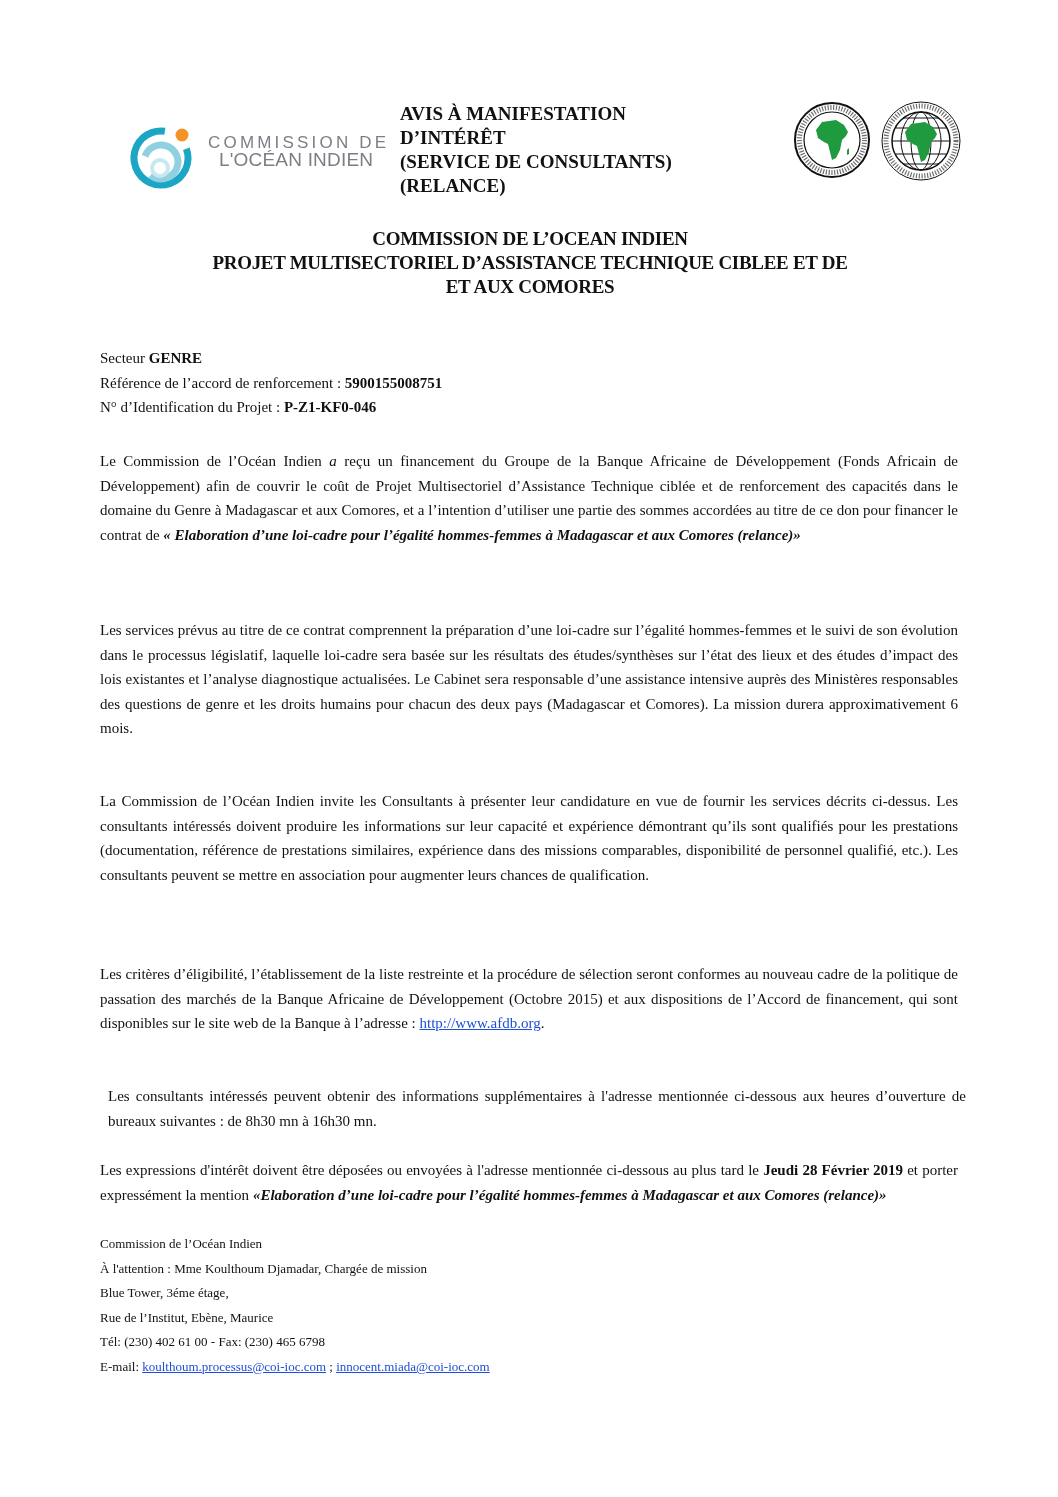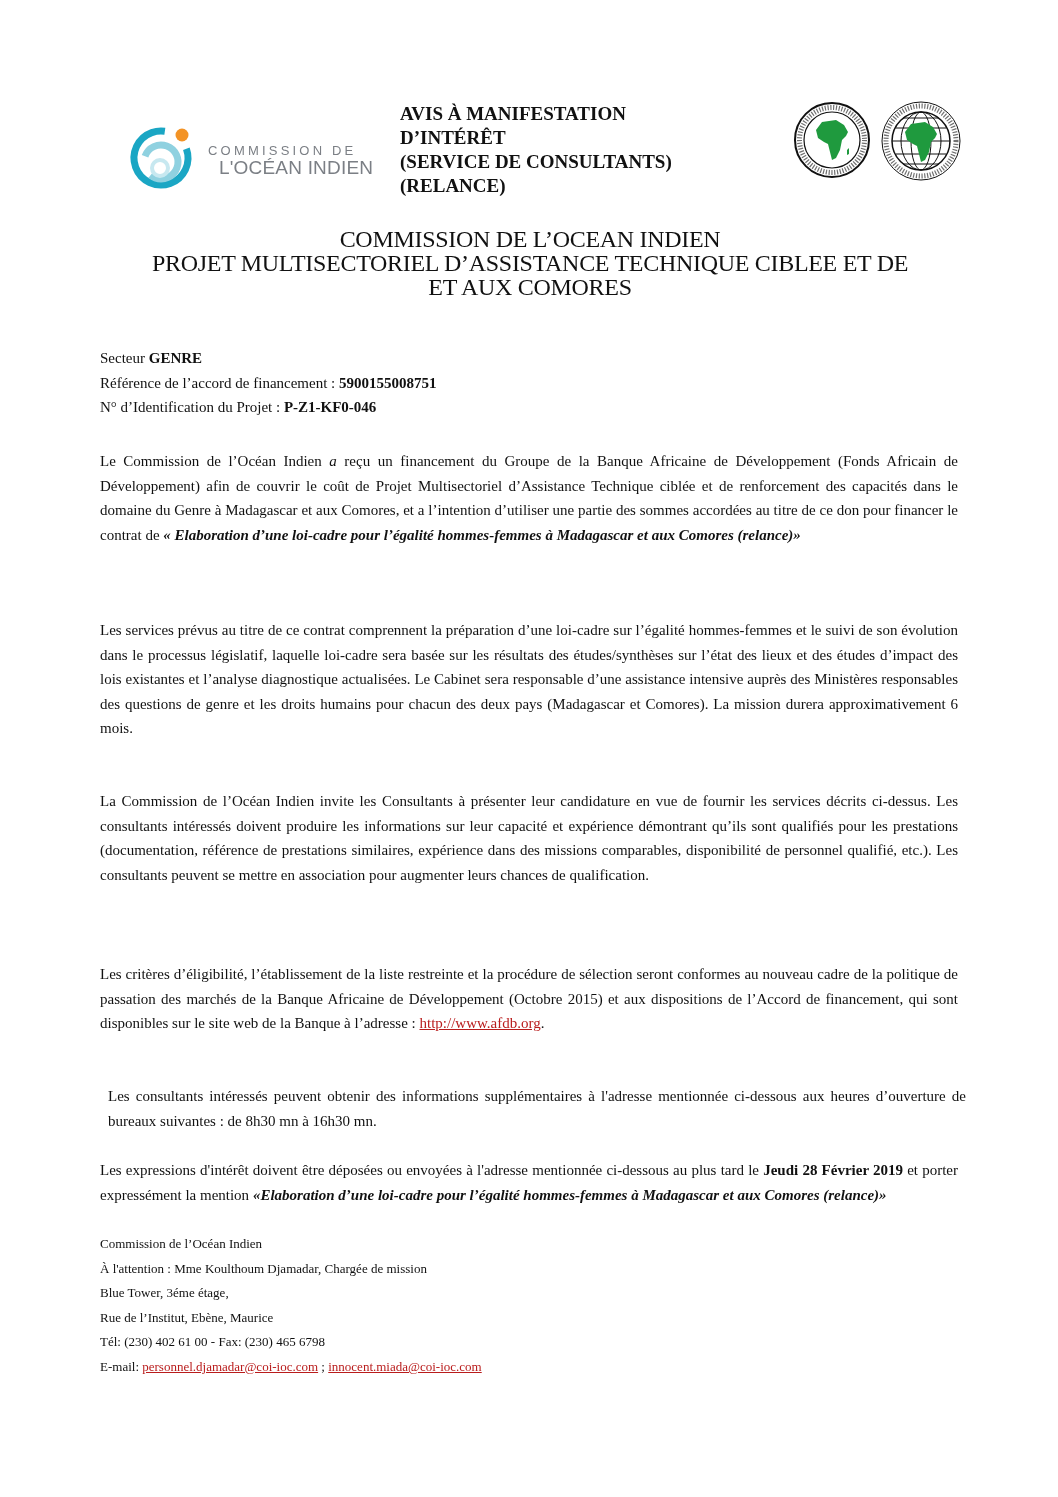--- a/index.html
+++ b/index.html
@@ -3,47 +3,47 @@
 <meta charset="utf-8">
 <style>
   html, body { margin: 0; padding: 0; background: #ffffff; }
   body { width: 1058px; height: 1497px; position: relative; overflow: hidden;
          font-family: "Liberation Serif", "DejaVu Serif", serif; color: #111; }
   .page { position: absolute; left: 0; top: 0; width: 1058px; height: 1497px; }
 
   .logo-coi { position: absolute; left: 128px; top: 122px; width: 215px; height: 60px; }
   .logo-coi svg { position: absolute; left: 0; top: 0; }
   .coi-text { position: absolute; left: 80px; top: 14px; color: #7b7f85; font-family: "Liberation Sans", "DejaVu Sans", sans-serif; }
-  .coi-line1 { font-size: 13px; letter-spacing: 3.2px; line-height: 13px; white-space: nowrap; margin-top: 8px; }
+  .coi-line1 { font-size: 17px; letter-spacing: 3.2px; line-height: 13px; white-space: nowrap; }
   .coi-line2 { font-size: 19px; line-height: 22px; letter-spacing: 0.2px; white-space: nowrap; margin-left: 11px; }
 
   .logo-afdb { position: absolute; left: 792px; top: 100px; width: 175px; height: 85px; }
   .logo-afdb svg { position: absolute; top: 0; }
 
   .title-block { position: absolute; left: 400px; top: 102px; width: 300px; text-align: left;
                  font-weight: bold; font-size: 19px; line-height: 24px; }
   .subtitle-block { position: absolute; left: 90px; top: 227px; width: 880px; text-align: center;
-                    font-weight: normal; font-size: 24px; line-height: 24px; letter-spacing: -0.3px; }
+                    font-weight: bold; font-size: 19px; line-height: 24px; letter-spacing: -0.3px; }
 
   .body-text { position: absolute; left: 100px; width: 858px; font-size: 15px; line-height: 24.6px; text-align: justify; }
   .body-text p { margin: 0; }
   .ref-block { top: 346px; text-align: left; }
   .p1 { top: 449px; }
   .p2 { top: 618px; }
   .p3 { top: 789px; }
   .p4 { top: 962px; }
   .p5 { top: 1084px; margin-left: 8px; }
   .p6 { top: 1158px; }
   .contact { position: absolute; left: 100px; top: 1232px; font-size: 13px; line-height: 24.6px; }
   .contact div { white-space: nowrap; }
 
   b { font-weight: bold; }
   .bi { font-weight: bold; font-style: italic; }
   .it { font-style: italic; }
-  a { color: #b91c1c; text-decoration: underline; }
+  a { color: #1d4ed8; text-decoration: underline; }
 </style>
 </head>
 <body>
 
 <div class="page">
 
   <div class="logo-coi">
     <svg width="70" height="70" viewBox="0 0 70 70">
       <circle cx="33" cy="36" r="27" fill="none" stroke="#1aa6c4" stroke-width="7" stroke-dasharray="140 30" transform="rotate(-20 33 36)"></circle>
       <circle cx="33" cy="40" r="17" fill="none" stroke="#8fd1e0" stroke-width="7" stroke-dasharray="85 25" transform="rotate(200 33 40)"></circle>
@@ -87,21 +87,21 @@
   </div>
 
   <div class="subtitle-block">
     <div>COMMISSION DE L’OCEAN INDIEN</div>
     <div>PROJET MULTISECTORIEL D’ASSISTANCE TECHNIQUE CIBLEE ET DE</div>
     <div>ET AUX COMORES</div>
   </div>
 
   <div class="body-text ref-block">
     <div><span>Secteur </span><b>GENRE</b></div>
-    <div><span>Référence de l’accord de financement : </span><b>5900155008751</b></div>
+    <div><span>Référence de l’accord de renforcement : </span><b>5900155008751</b></div>
     <div><span>N° d’Identification du Projet : </span><b>P-Z1-KF0-046</b></div>
   </div>
 
   <div class="body-text p1">
     <p><span>Le Commission de l’Océan Indien </span><span class="it">a</span><span> reçu un financement du Groupe de la Banque Africaine de Développement (Fonds Africain de Développement) afin de couvrir le coût de Projet Multisectoriel d’Assistance Technique ciblée et de renforcement des capacités dans le domaine du Genre à Madagascar et aux Comores, et a l’intention d’utiliser une partie des sommes accordées au titre de ce don pour financer le contrat de </span><span class="bi">« Elaboration d’une loi-cadre pour l’égalité hommes-femmes à Madagascar et aux Comores (relance)»</span></p>
   </div>
 
   <div class="body-text p2">
     <p>Les services prévus au titre de ce contrat comprennent la préparation d’une loi-cadre sur l’égalité hommes-femmes et le suivi de son évolution dans le processus législatif, laquelle loi-cadre sera basée sur les résultats des études/synthèses sur l’état des lieux et des études d’impact des lois existantes et l’analyse diagnostique actualisées. Le Cabinet sera responsable d’une assistance intensive auprès des Ministères responsables des questions de genre et les droits humains pour chacun des deux pays (Madagascar et Comores). La mission durera approximativement 6 mois.</p>
   </div>
@@ -121,16 +121,16 @@
   <div class="body-text p6">
     <p><span>Les expressions d'intérêt doivent être déposées ou envoyées à l'adresse mentionnée ci-dessous au plus tard le </span><b>Jeudi 28 Février 2019</b><span> et porter expressément la mention </span><span class="bi">«Elaboration d’une loi-cadre pour l’égalité hommes-femmes à Madagascar et aux Comores (relance)»</span></p>
   </div>
 
   <div class="contact">
     <div>Commission de l’Océan Indien</div>
     <div>À l'attention : Mme Koulthoum Djamadar, Chargée de mission</div>
     <div>Blue Tower, 3éme étage,</div>
     <div>Rue de l’Institut, Ebène, Maurice</div>
     <div>Tél: (230) 402 61 00 - Fax: (230) 465 6798</div>
-    <div><span>E-mail: </span><a href="#">personnel.djamadar@coi-ioc.com</a><span> ; </span><a href="#">innocent.miada@coi-ioc.com</a></div>
+    <div><span>E-mail: </span><a href="#">koulthoum.processus@coi-ioc.com</a><span> ; </span><a href="#">innocent.miada@coi-ioc.com</a></div>
   </div>
 
 </div>
 
 </body></html>

